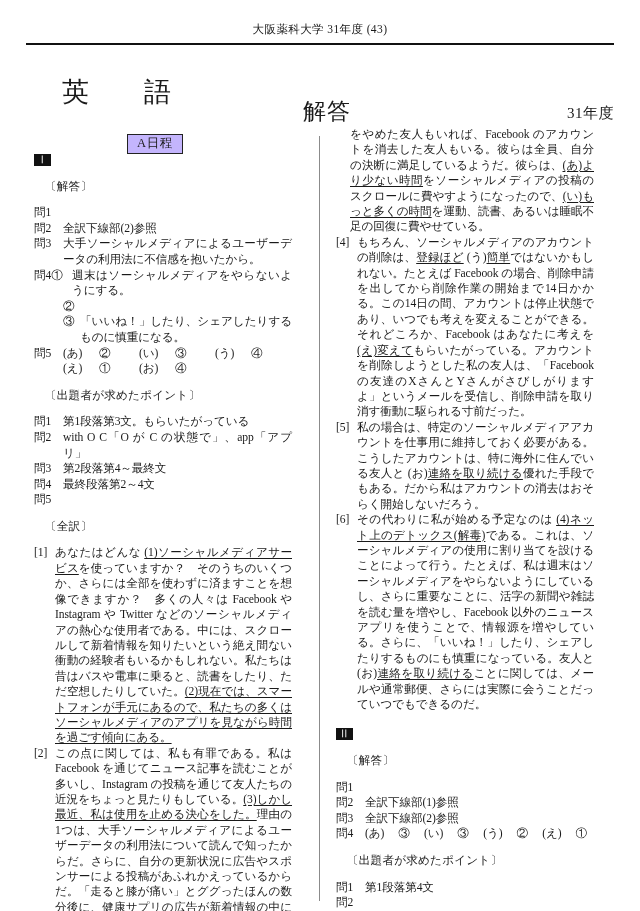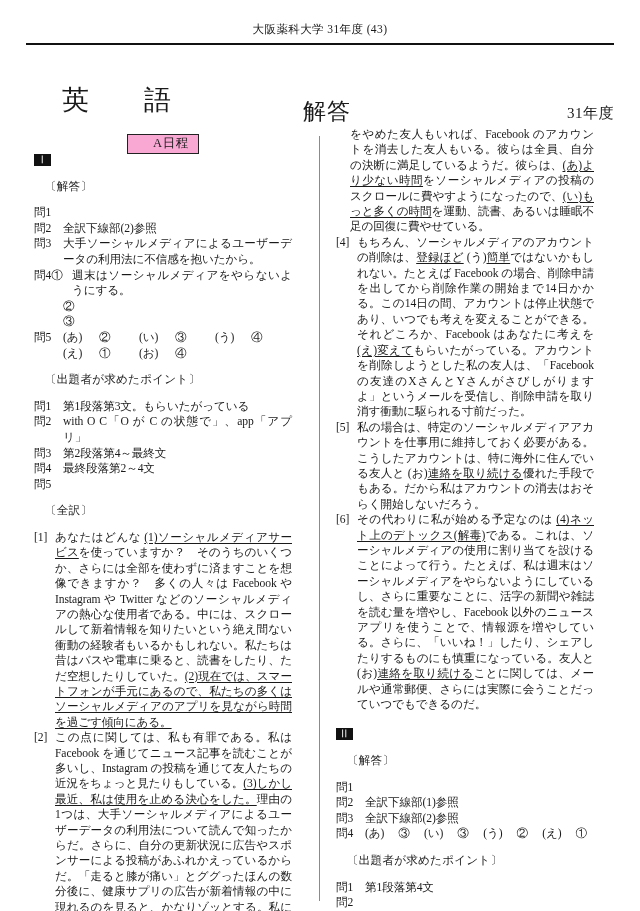--- a/index.html
+++ b/index.html
@@ -32,21 +32,21 @@
     top: 43px;
     left: 26px;
     width: 588px;
     height: 0;
     border-top: 2.2px solid #111;
   }
 
   
   .subject-title {
     position: absolute;
-    top: 82px;
+    top: 74px;
     left: 62px;
     font-size: 27px;
     letter-spacing: 14px;
     font-weight: 400;
   }
   .answer-title {
     position: absolute;
     top: 96px;
     left: 303px;
     font-size: 23px;
@@ -59,25 +59,25 @@
     font-size: 15px;
     letter-spacing: 0.5px;
   }
 
   
   .schedule-box {
     position: absolute;
     top: 134px;
     left: 127px;
     border: 1px solid #222;
-    padding: 0px 9px 1px 25px;
+    padding: 0px 9px 1px 9px;
     font-size: 12.5px;
     letter-spacing: 0.6px;
     line-height: 1.35;
-    background: #f9a8d4;
+    background: #c4b5fd;
   }
 
   
   .col-divider {
     position: absolute;
     top: 136px;
     left: 319px;
     width: 0;
     height: 765px;
     border-left: 0.8px solid #8b8b8b;
@@ -216,20 +216,21 @@
 
   <div class="qrow">
     <span class="qlabel" style="width:38px">問4①</span>
     <span class="qbody">週末はソーシャルメディアをやらないようにする。</span>
   </div>
   <div class="sub-row">
     <span class="sub-label">②</span>
   </div>
   <div class="sub-row">
     <span class="sub-label">③</span>
+    <span class="sub-body">「いいね！」したり、シェアしたりするものに慎重になる。</span>
   </div>
 
   <div class="choice-line">
     <span class="qlabel">問5</span>
     <span class="choice-cell k">(あ)</span>
     <span class="choice-cell v">②</span>
     <span class="choice-cell k">(い)</span>
     <span class="choice-cell v">③</span>
     <span class="choice-cell k">(う)</span>
     <span class="choice-cell v">④</span>

